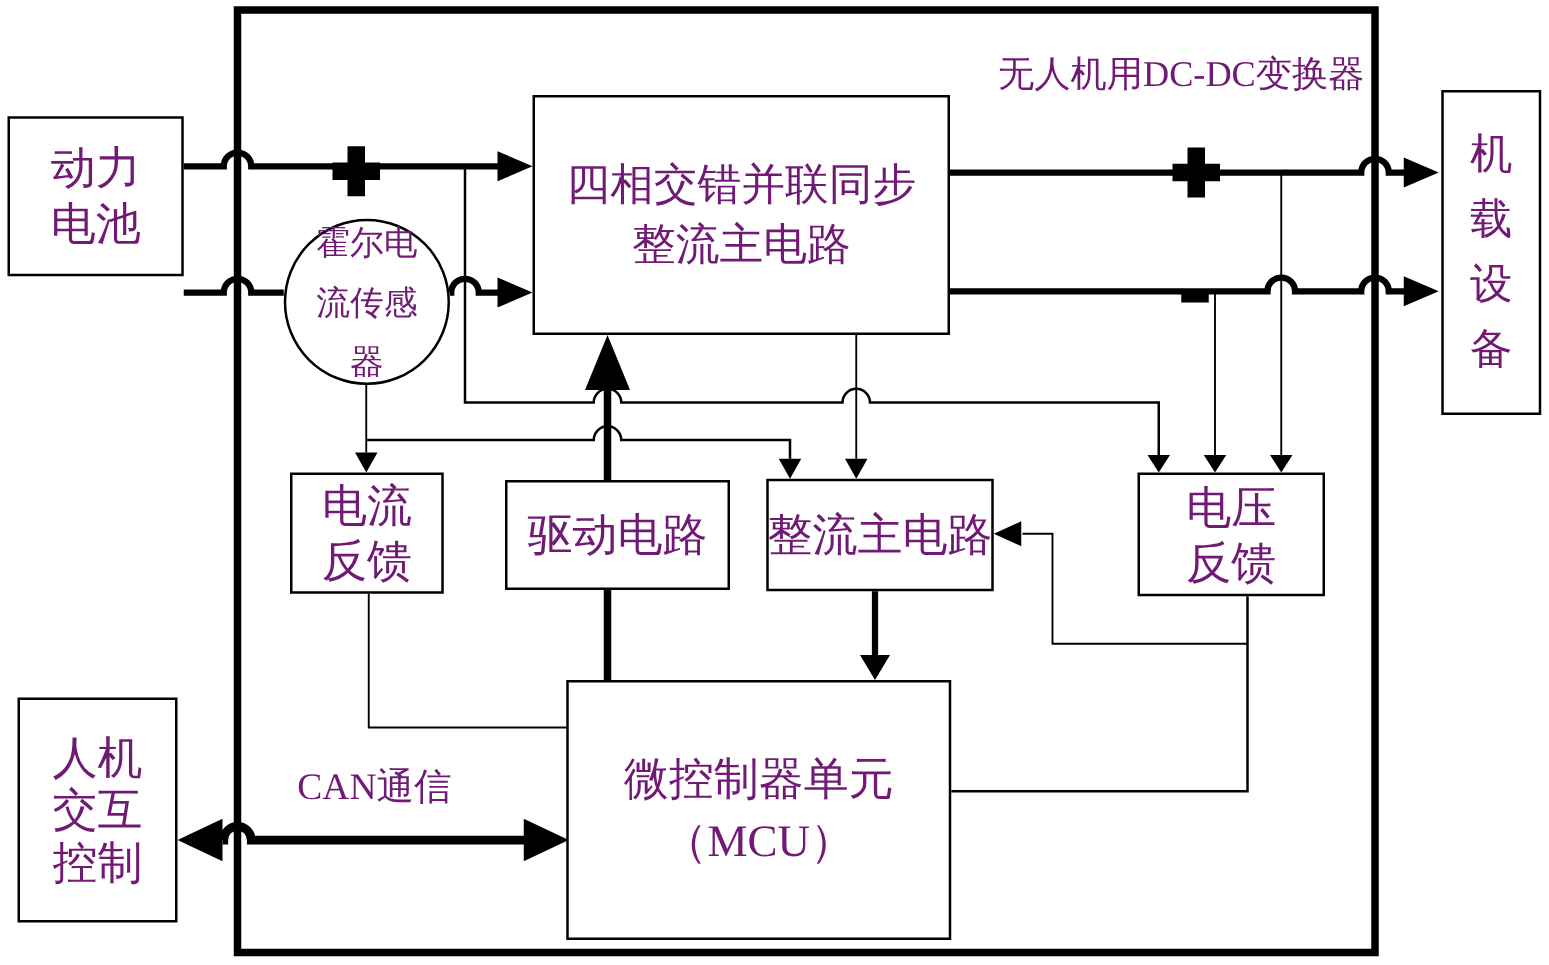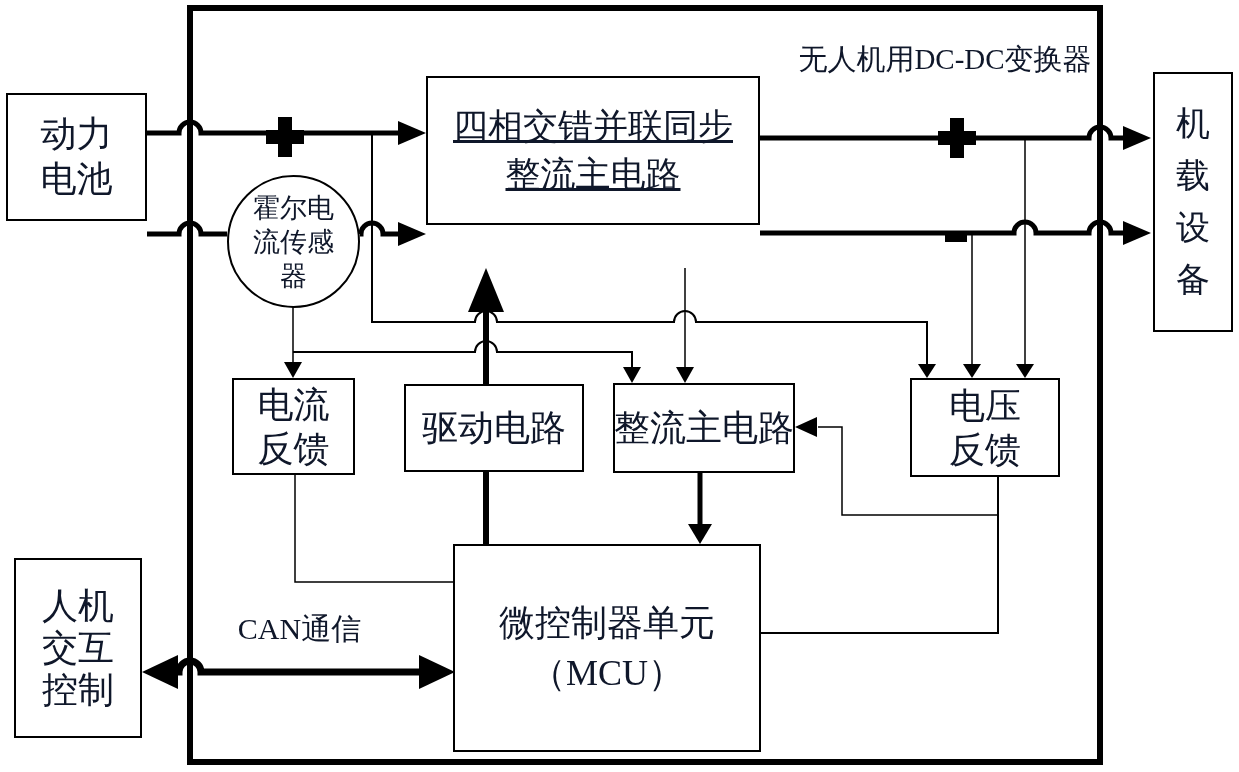--- a/index.html
+++ b/index.html
@@ -1,21 +1,21 @@
 <!DOCTYPE html>
 <html lang="zh"><head>
 <meta charset="utf-8">
 <style>
   html,body{margin:0;padding:0;background:#ffffff;}
   #canvas{
     position:relative;
     width:1239px;height:772px;
     background:#ffffff;
     font-family:"Liberation Serif", serif;
-    color:#0f172a;
+    color:#701a75;
     overflow:hidden;
   }
   .box{
     position:absolute;
     border:2px solid #000;
     background:#ffffff;
     display:flex;
     flex-direction:column;
     align-items:center;
     justify-content:center;
@@ -26,22 +26,22 @@
   .box span{display:block;white-space:nowrap;}
   #enclosure{
     position:absolute;
     left:187px;top:5px;width:916px;height:760px;
     border:6px solid #000;
     box-sizing:border-box;
     background:transparent;
     z-index:1;
   }
   #battery{left:6px;top:93px;width:141px;height:128px;font-size:36px;line-height:45px;}
-  #hall{left:227px;top:175px;width:133px;height:133px;border-radius:50%;font-size:27px;line-height:34px;}
-  #main-circuit{left:426px;top:76px;width:334px;height:149px;font-size:35px;line-height:48px;text-decoration:underline;}
+  #hall{left:227px;top:175px;width:133px;height:133px;border-radius:50%;font-size:27px;line-height:34px;justify-content:space-between;}
+  #main-circuit{left:426px;top:76px;width:334px;height:192px;font-size:35px;line-height:48px;}
   #onboard{left:1153px;top:72px;width:80px;height:260px;font-size:34px;line-height:52px;}
   #cur-fb{left:232px;top:378px;width:123px;height:97px;font-size:36px;line-height:44px;}
   #drv{left:404px;top:384px;width:180px;height:88px;font-size:36px;}
   #prot{left:613px;top:383px;width:182px;height:90px;font-size:36px;}
   #volt-fb{left:910px;top:378px;width:150px;height:99px;font-size:36px;line-height:44px;}
   #mcu{left:453px;top:544px;width:308px;height:208px;font-size:36px;line-height:50px;}
   #hmi{left:14px;top:558px;width:128px;height:180px;font-size:36px;line-height:42px;font-family:Liberation Serif, serif;}
   .floating-label{
     position:absolute;
     text-align:center;

